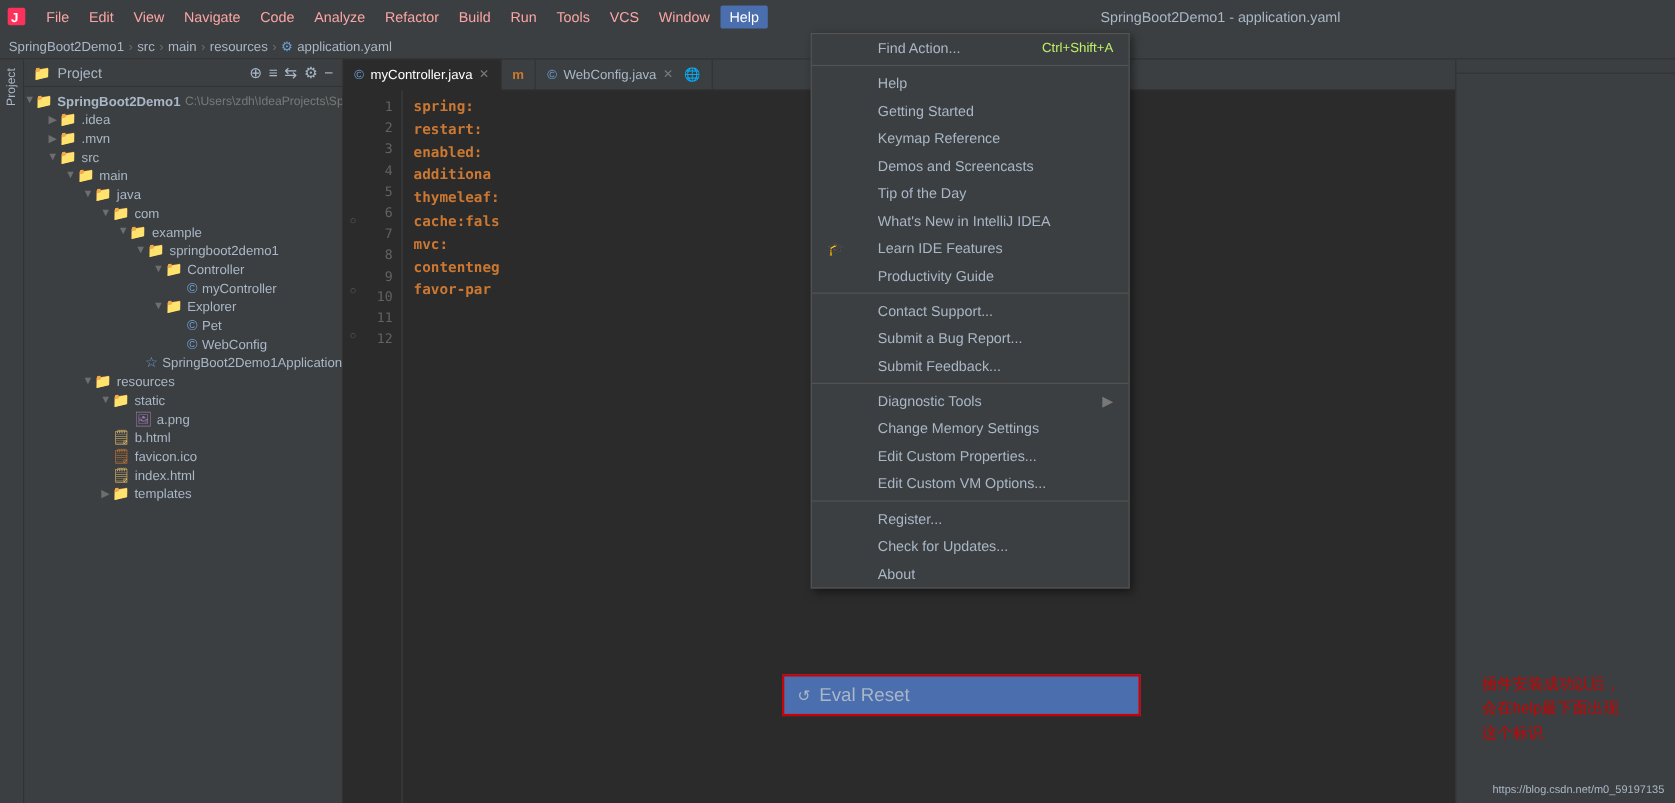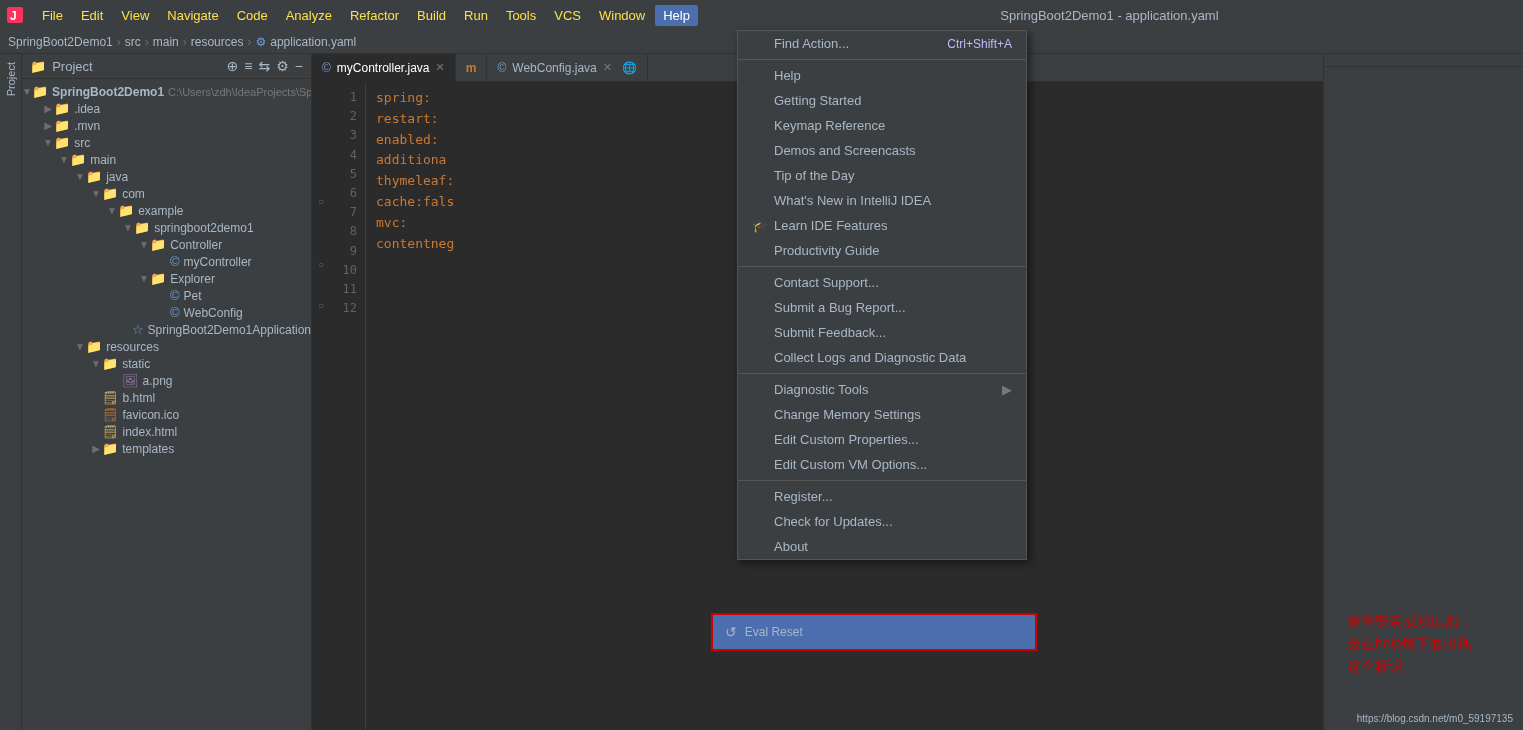--- a/index.html
+++ b/index.html
@@ -27,21 +27,21 @@
       width: 22px;
       height: 22px;
       margin-right: 6px;
       display: flex;
       align-items: center;
       justify-content: center;
     }
     .menu-item {
       padding: 3px 8px;
       cursor: pointer;
-      color: #fde047;
+      color: #fca5a5;
       border-radius: 2px;
       white-space: nowrap;
     }
     .menu-item:hover, .menu-item.active {
       background: #4b6eaf;
       color: #fff;
     }
     .menu-item.active {
       background: #4b6eaf;
     }
@@ -214,21 +214,21 @@
     .code-content {
       padding: 6px 10px;
       font-family: monospace;
       font-size: 13px;
       line-height: 1.6;
       flex: 1;
       overflow: hidden;
     }
     .code-key { color: #cc7832; }
     .code-bool { color: #cc7832; }
-    .code-line { display: flex; align-items: flex-end; }
+    .code-line { display: flex; align-items: flex-end; font-weight: bold; }
 
     
     .right-panel {
       width: 200px;
       background: #3c3f41;
       border-left: 1px solid #323232;
       font-size: 12px;
       color: #a9b7c6;
       overflow: hidden;
     }
@@ -245,30 +245,31 @@
       top: 30px;
       left: 737px;
       width: 290px;
       background: #3c3f41;
       border: 1px solid #555;
       box-shadow: 3px 3px 8px rgba(0,0,0,0.5);
       z-index: 100;
     }
     .dropdown-item {
       display: flex;
-      align-items: flex-end;
+      align-items: flex-start;
       padding: 5px 14px;
       cursor: pointer;
       color: #a9b7c6;
       font-size: 13px;
       white-space: nowrap;
+      gap: 24px;
     }
     .dropdown-item .shortcut {
       margin-left: auto;
-      color: #c4b5fd;
+      color: #bef264;
       font-size: 12px;
     }
     .dropdown-item .arrow {
       margin-left: auto;
       color: #787878;
     }
     .dropdown-separator {
       height: 1px;
       background: #555;
       margin: 3px 0;
@@ -293,21 +294,21 @@
       padding: 0 12px;
       cursor: pointer;
     }
     .eval-reset-icon {
       color: #a9b7c6;
       margin-right: 8px;
       font-size: 14px;
     }
     .eval-reset-label {
       color: #a9b7c6;
-      font-size: 12px;
+      font-size: 17px;
     }
 
     
     .annotation {
       position: absolute;
       top: 610px;
       right: 50px;
       color: #cc0000;
       font-size: 14px;
       font-family: 'Microsoft YaHei', Arial, sans-serif;
@@ -626,20 +627,24 @@
             <span class="code-bool">fals</span>
           </div>
         <div class="code-line">
             <span style="color:#a9b7c6;">  </span>
             <span class="code-key">mvc:</span>
           </div>
         <div class="code-line">
             <span style="color:#a9b7c6;">    </span>
             <span class="code-key">contentneg</span>
           </div>
+        <div class="code-line">
+            <span style="color:#a9b7c6;">      </span>
+            <span class="code-key">favor-par</span>
+          </div>
         <div class="code-line"></div>
       </div>
     </div>
   </div>
 
   <div class="right-panel">
     <div class="right-panel-tab"></div>
   </div>
 </div>
 
@@ -702,24 +707,20 @@
     <span class="item-icon"></span>
     <span>Submit a Bug Report...</span>
   </div>
 
   <div class="dropdown-item">
     <span class="item-icon"></span>
     <span>Submit Feedback...</span>
   </div>
 
 
-  <div class="dropdown-item">
-    <span class="item-icon"></span>
-    <span>Collect Logs and Diagnostic Data</span>
-  </div>
   <div class="dropdown-separator"></div>
 
   <div class="dropdown-item">
     <span class="item-icon"></span>
     <span>Diagnostic Tools</span>
     <span class="arrow">▶</span>
   </div>
 
   <div class="dropdown-item">
     <span class="item-icon"></span>

